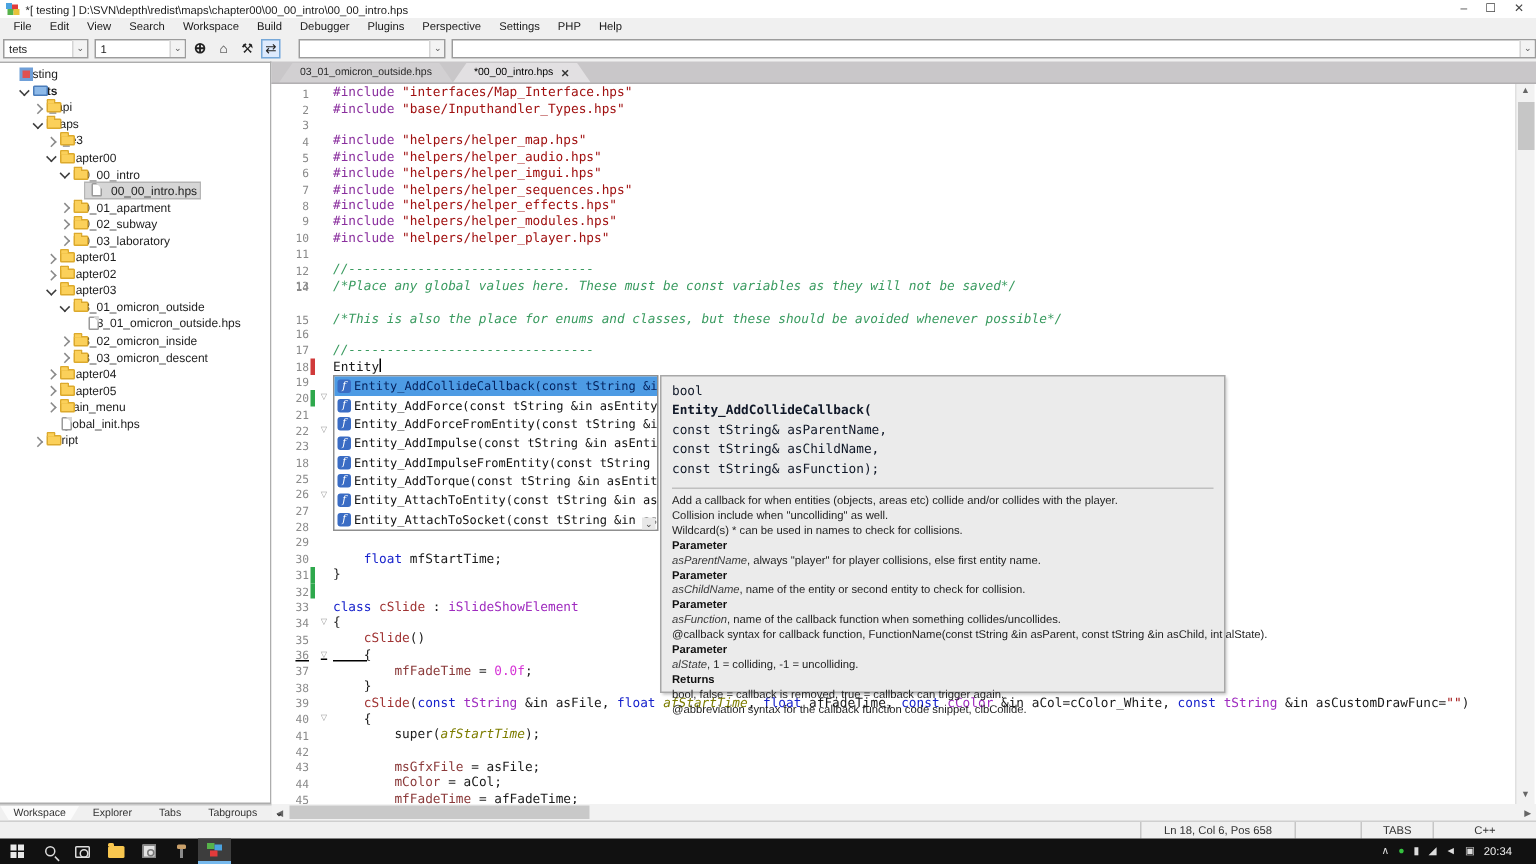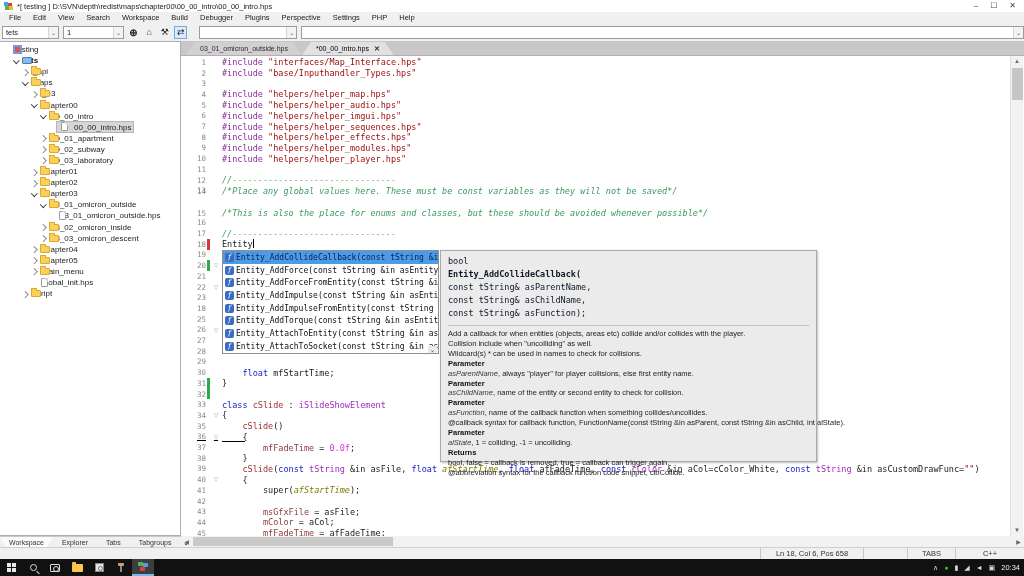--- a/index.html
+++ b/index.html
@@ -131,21 +131,21 @@
   .tb-box{width:9px;height:9px;background:#e3e3e3;border:1px solid #888;position:relative}
   .tb-box:before{content:"";position:absolute;left:2px;top:2px;width:3px;height:3px;border:1px solid #777;border-radius:50%}
   .tb-tool{width:9px;height:9px;position:relative}
   .tb-tool:before{content:"";position:absolute;left:1px;top:0;width:6px;height:3px;background:#c9a06a;border-radius:1px}
   .tb-tool:after{content:"";position:absolute;left:3.5px;top:3px;width:2px;height:6px;background:#8a8a8a}
   .cb-logo{width:10px;height:10px;position:relative}
   .cb-logo i{position:absolute;width:4.5px;height:4.5px}
   .cb-logo i:nth-child(1){left:0;top:0;background:#56b24a}
   .cb-logo i:nth-child(2){left:5px;top:1px;background:#4aa3e0}
   .cb-logo i:nth-child(3){left:2px;top:5px;background:#e23b3b}
-  #tray{margin-left:auto;display:flex;align-items:center;gap:6px;padding-right:4px}
+  #tray{margin-left:auto;display:flex;align-items:center;gap:6px;padding-right:16px}
   .tricon{font-size:7px;color:#ddd;line-height:17px}
   .tricon.green{color:#35c13f}
   #clock{font-size:7.5px;color:#eee}
 </style>
 </head>
 <body>
 
 <div id="titlebar" class="abs">
   <div id="app-logo">
       <i></i>

